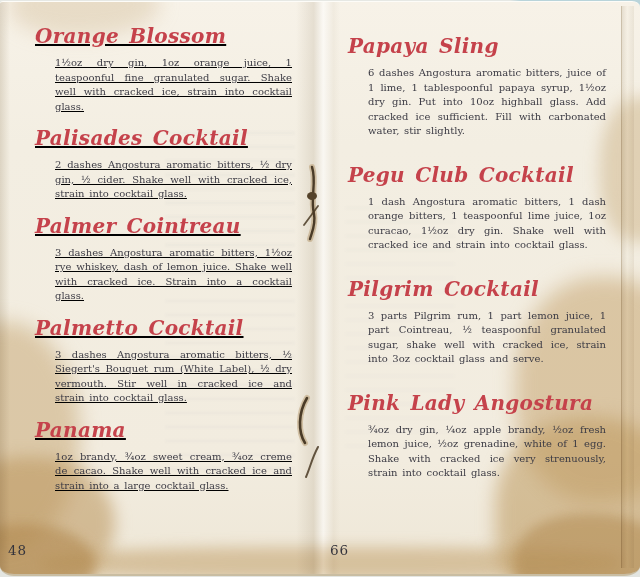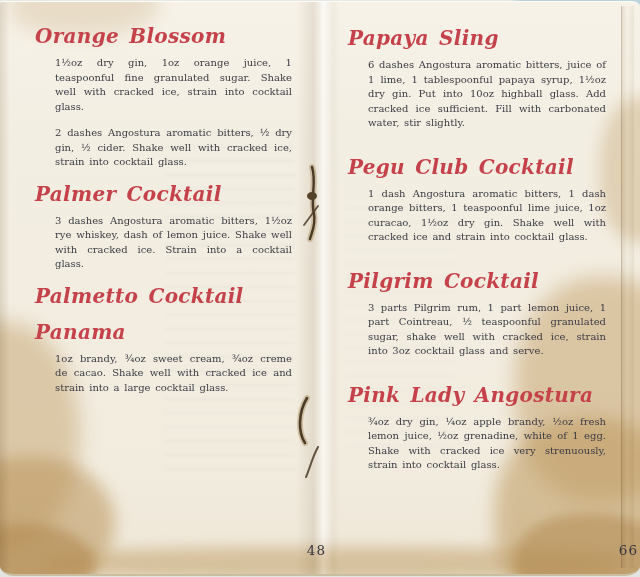--- a/index.html
+++ b/index.html
@@ -64,42 +64,42 @@
   
   .ghost {
     position:absolute; opacity:.16; filter:blur(1.5px); pointer-events:none;
     background:repeating-linear-gradient(180deg, rgba(108,122,148,.35) 0 2px, transparent 2px 14px);
   }
   .ghost-left  { left:165px; top:130px; width:130px; height:340px; }
   .ghost-right { left:345px; top:205px; width:110px; height:250px; opacity:.10; }
 
   
   .page { position:absolute; top:0; height:572px; box-sizing:border-box; }
-  .page-left  { left:8px;   width:302px; padding:22px 18px 0 27px; }
-  .page-right { left:330px; width:292px; padding:24px 16px 0 18px; }
+  .page-left  { left:8px;   width:302px; padding:22px 18px 0 27px;text-decoration:underline; }
+  .page-right { left:330px; width:292px; padding:32px 16px 0 18px; }
 
   .recipe h2 {
     font-family:"DejaVu Serif", serif;
     font-style:italic; font-weight:bold;
     font-size:20px; line-height:24px;
     color:#c5424b; margin:0 0 8px 0;
     letter-spacing:.3px; word-spacing:3px;
   }
   .recipe p {
     font-family:"DejaVu Serif", serif;
     font-size:10px; line-height:14.5px;
     color:#3c3b44; margin:0 0 0 20px;
     text-align:justify; word-spacing:1.5px;
   }
   .page-left  .recipe { margin-bottom:12px; }
   .page-right .recipe { margin-bottom:24px; }
 
   .pagenum {
-    position:absolute; bottom:16px; left:16px; width:100%;
-    text-align:right; font-size:13.5px; letter-spacing:1px; color:#35343c;
+    position:absolute; bottom:16px; left:0; width:100%;
+    text-align:left; font-size:13.5px; letter-spacing:1px; color:#35343c;
   }
 
   .binding-svg { position:absolute; left:290px; top:0; pointer-events:none; }
 </style>
 </head>
 <body>
 
 <div class="photo">
   <div class="backdrop-bottom"></div>
   <div class="backdrop-top-right"></div>
@@ -123,28 +123,30 @@
       <div class="stain s8"></div>
       <div class="stain s9"></div>
     </div>
 
     <div class="page page-left">
       <section class="recipe">
         <h2>Orange Blossom</h2>
         <p>1½oz dry gin, 1oz orange juice, 1 teaspoonful fine granulated sugar. Shake well with cracked ice, strain into cocktail glass.</p>
       </section>
       <section class="recipe">
+        <h2>Palisades Cocktail</h2>
         <p>2 dashes Angostura aromatic bitters, ½ dry gin, ½ cider. Shake well with cracked ice, strain into cocktail glass.</p>
       </section>
       <section class="recipe">
-        <h2>Palmer Cocktail</h2>
+        <h2>Palmer Cointreau</h2>
         <p>3 dashes Angostura aromatic bitters, 1½oz rye whiskey, dash of lemon juice. Shake well with cracked ice. Strain into a cocktail glass.</p>
       </section>
       <section class="recipe">
         <h2>Palmetto Cocktail</h2>
+        <p>3 dashes Angostura aromatic bitters, ½ Siegert's Bouquet rum (White Label), ½ dry vermouth. Stir well in cracked ice and strain into cocktail glass.</p>
       </section>
       <section class="recipe">
         <h2>Panama</h2>
         <p>1oz brandy, ¾oz sweet cream, ¾oz creme de cacao. Shake well with cracked ice and strain into a large cocktail glass.</p>
       </section>
       <div class="pagenum">48</div>
     </div>
 
     <div class="page page-right">
       <section class="recipe">

